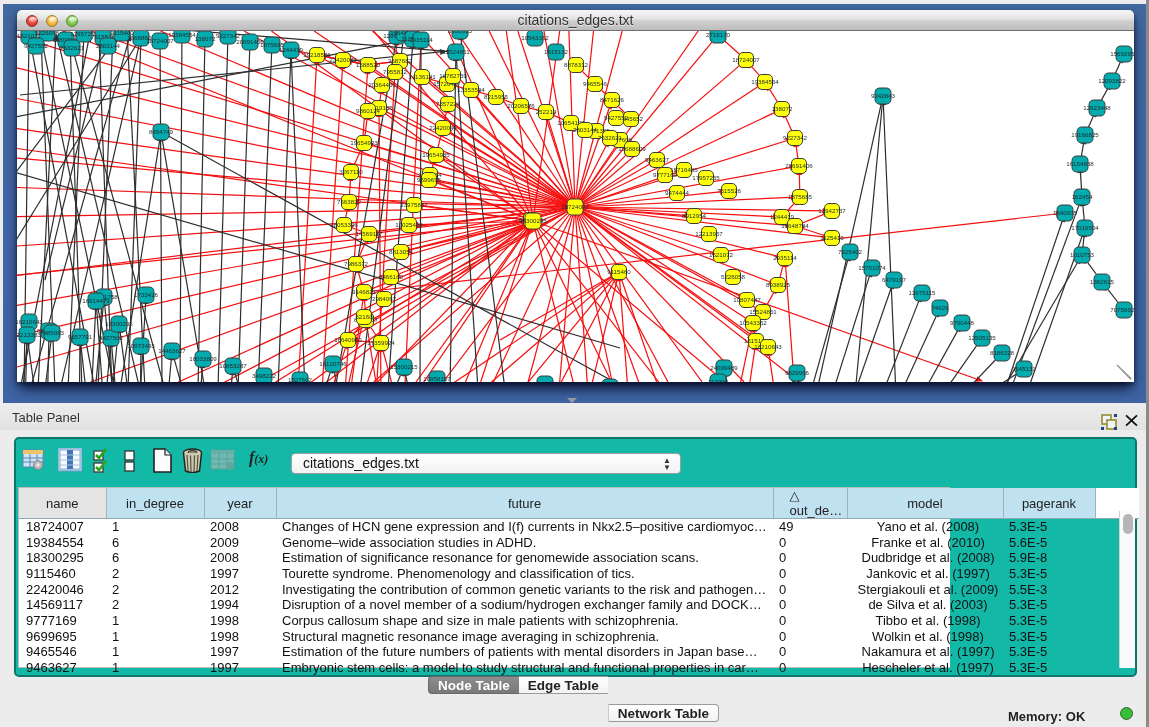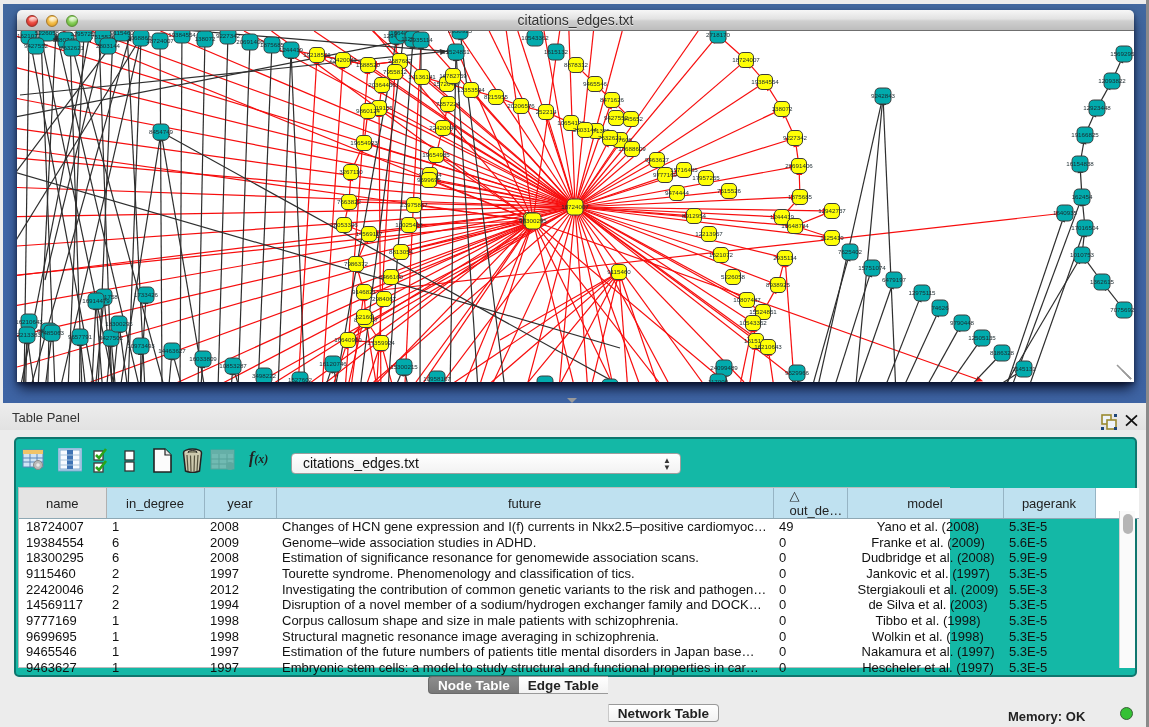--- a/index.html
+++ b/index.html
@@ -1310,32 +1310,32 @@
             <td class="c6">Yano et al. (2008)</td>
             <td class="c7">5.3E-5</td>
             <td class="c8"></td>
           </tr>
 <tr>
             <td class="c1">19384554</td>
             <td class="c2">6</td>
             <td class="c3">2009</td>
             <td class="c4">Genome–wide association studies in ADHD.</td>
             <td class="c5">0</td>
-            <td class="c6">Franke et al. (2009)</td>
+            <td class="c6">Franke et al. (2010)</td>
             <td class="c7">5.6E-5</td>
             <td class="c8"></td>
           </tr>
 <tr>
             <td class="c1">18300295</td>
             <td class="c2">6</td>
             <td class="c3">2008</td>
             <td class="c4">Estimation of significance resonance for genomewide association scans.</td>
             <td class="c5">0</td>
             <td class="c6">Dudbridge et al. (2008)</td>
-            <td class="c7">5.9E-9</td>
+            <td class="c7">5.9E-8</td>
             <td class="c8"></td>
           </tr>
 <tr>
             <td class="c1">9115460</td>
             <td class="c2">2</td>
             <td class="c3">1997</td>
             <td class="c4">Tourette syndrome. Phenomenology and classification of tics.</td>
             <td class="c5">0</td>
             <td class="c6">Jankovic et al. (1997)</td>
             <td class="c7">5.3E-5</td>
@@ -1378,21 +1378,21 @@
             <td class="c4">Structural magnetic resonance image averaging in schizophrenia.</td>
             <td class="c5">0</td>
             <td class="c6">Wolkin et al. (1998)</td>
             <td class="c7">5.3E-5</td>
             <td class="c8"></td>
           </tr>
 <tr>
             <td class="c1">9465546</td>
             <td class="c2">1</td>
             <td class="c3">1997</td>
-            <td class="c4">Estimation of the future numbers of patients title mental disorders in Japan base…</td>
+            <td class="c4">Estimation of the future numbers of patients with mental disorders in Japan base…</td>
             <td class="c5">0</td>
             <td class="c6">Nakamura et al. (1997)</td>
             <td class="c7">5.3E-5</td>
             <td class="c8"></td>
           </tr>
 <tr>
             <td class="c1">9463627</td>
             <td class="c2">1</td>
             <td class="c3">1997</td>
             <td class="c4">Embryonic stem cells: a model to study structural and functional properties in car…</td>

